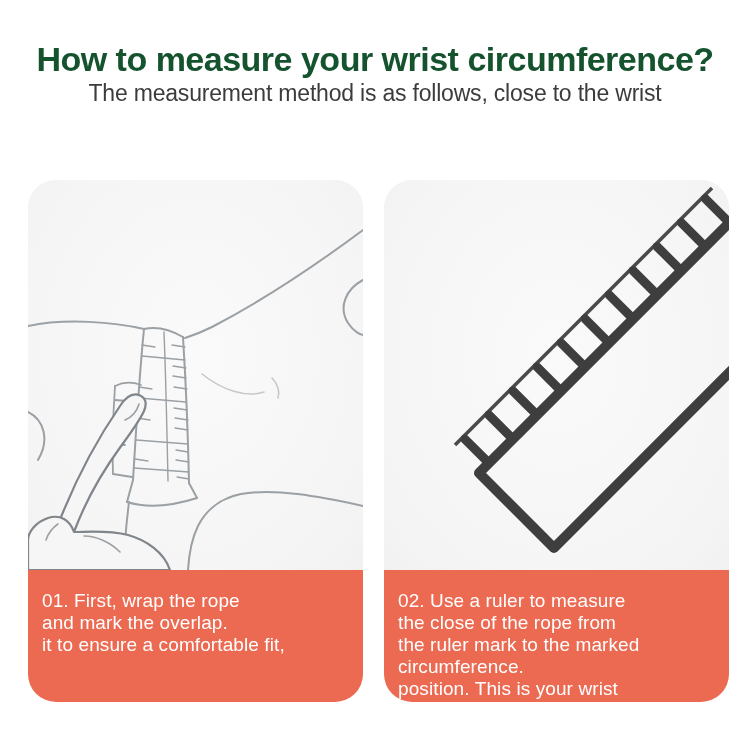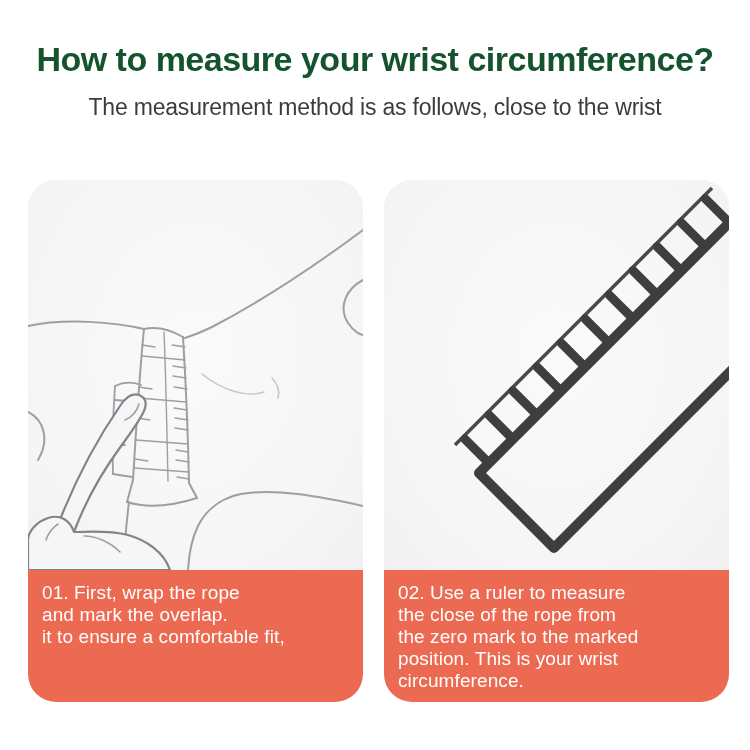--- a/index.html
+++ b/index.html
@@ -14,21 +14,21 @@
     position: absolute;
     top: 40px; left: 0; right: 0;
     text-align: center;
     font-size: 34px;
     font-weight: 700;
     letter-spacing: -0.5px;
     color: #14532d;
   }
   .page-subtitle {
     position: absolute;
-    top: 94px; left: 0; right: 0;
+    top: 80px; left: 0; right: 0;
     text-align: center;
     font-size: 23px;
     font-weight: 400;
     letter-spacing: -0.2px;
     color: #3c3c3c;
   }
   .step-card {
     position: absolute;
     top: 180px;
     height: 522px;
@@ -43,21 +43,21 @@
   .illustration {
     height: 390px;
     position: relative;
     background: radial-gradient(ellipse at 50% 45%, #fafafa 0%, #f5f5f6 75%, #f1f1f2 100%);
   }
   .illustration svg { display: block; width: 100%; height: 100%; }
   .caption {
     flex: 1;
     background: #ec6a52;
     color: #ffffff;
-    padding: 12px 10px 0 14px;
+    padding: 20px 10px 0 14px;
     font-size: 19px;
     line-height: 22px;
     letter-spacing: 0.1px;
   }
   .cap-line { display: block; white-space: nowrap; }
 </style>
 </head>
 <body>
 
 <h1 class="page-title">How to measure your wrist circumference?</h1>
@@ -147,17 +147,17 @@
           <line x1="415" y1="289" x2="415" y2="259"></line>
           <line x1="449" y1="289" x2="449" y2="259"></line>
           <line x1="483" y1="289" x2="483" y2="259"></line>
         </g>
       </g>
     </svg>
   </div>
   <div class="caption">
     <span class="cap-line">02. Use a ruler to measure</span>
     <span class="cap-line">the close of the rope from</span>
-    <span class="cap-line">the zero mark to the marked</span>
+    <span class="cap-line">the ruler mark to the marked</span>
+    <span class="cap-line">circumference.</span>
     <span class="cap-line">position. This is your wrist</span>
-    <span class="cap-line">circumference.</span>
   </div>
 </div>
 
 </body></html>

